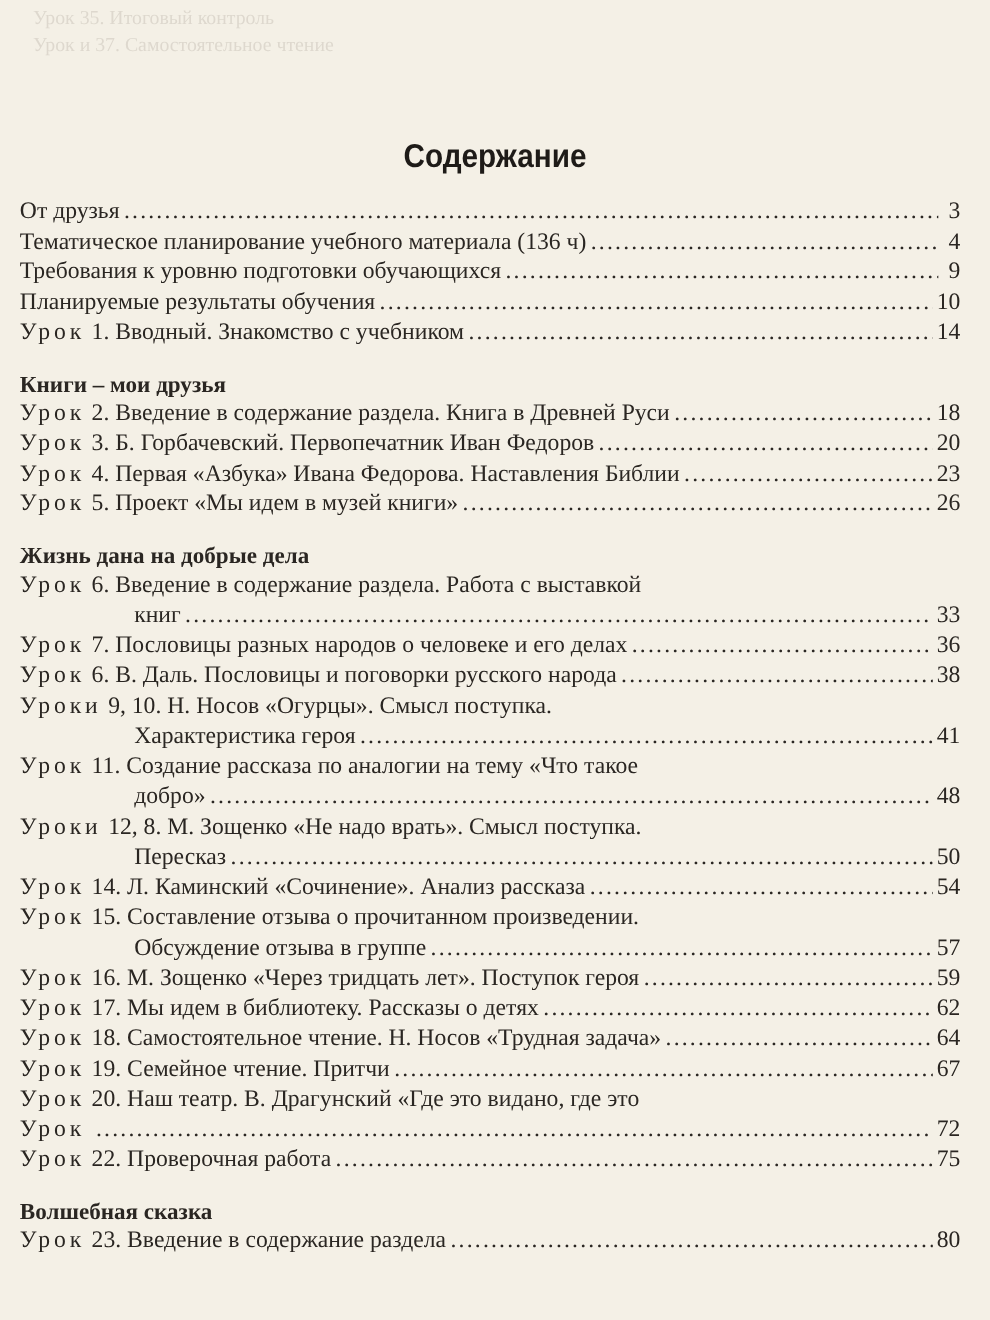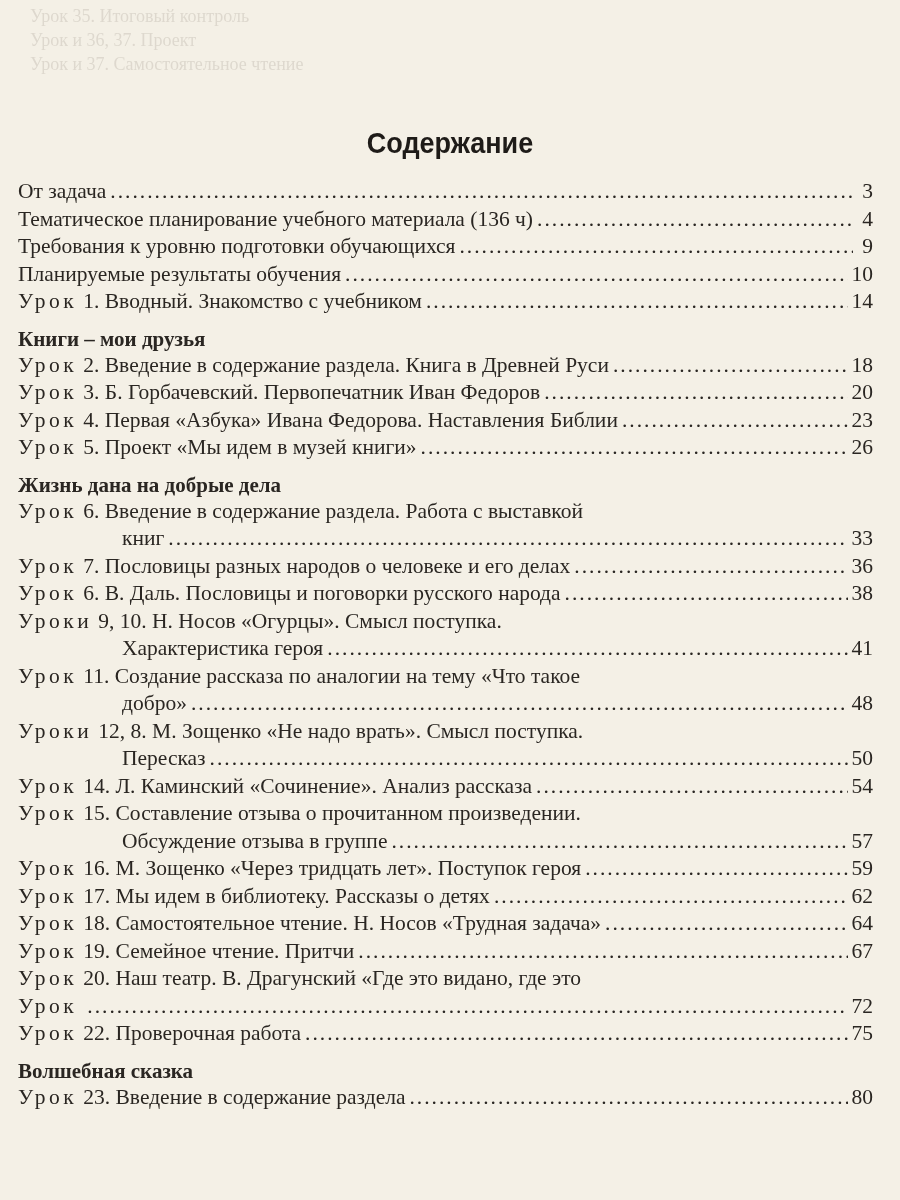--- a/index.html
+++ b/index.html
@@ -36,38 +36,37 @@
       flex: 1 1 auto; overflow: hidden; margin: 0 4px;
       letter-spacing: 2px; color: #2a2622;
     }
     .row .dots::before {
       content: "........................................................................................................................................................";
     }
     .row .page { flex: 0 0 auto; text-align: right; min-width: 16px; }
     .row.first-line .dots::before { content: ""; }
     .row.cont { padding-left: 104px; align-items: center; }
     .section {
-      font-weight: bold; height: 30px; line-height: 34px; margin-top: 6px;
+      font-weight: bold; height: 30px; line-height: 34px; margin-top: 16px;
       font-size: 21px;
     }
   </style>
 </head>
 <body>
 
 <div class="bleed">
   <div>Урок 35. Итоговый контроль</div>
-  <div>Урок и 36, 37. Проект</div>
   <div>Урок и 37. Самостоятельное чтение</div>
 </div>
 
 <div class="title">Содержание</div>
 
 <div class="toc" id="toc">
     <div class="row">
-      <span class="text">От задача</span>
+      <span class="text">От друзья</span>
       <span class="dots"></span>
       <span class="page">3</span>
     </div>
     <div class="row">
       <span class="text">Тематическое планирование учебного материала (136 ч)</span>
       <span class="dots"></span>
       <span class="page">4</span>
     </div>
     <div class="row">
       <span class="text">Требования к уровню подготовки обучающихся</span>

